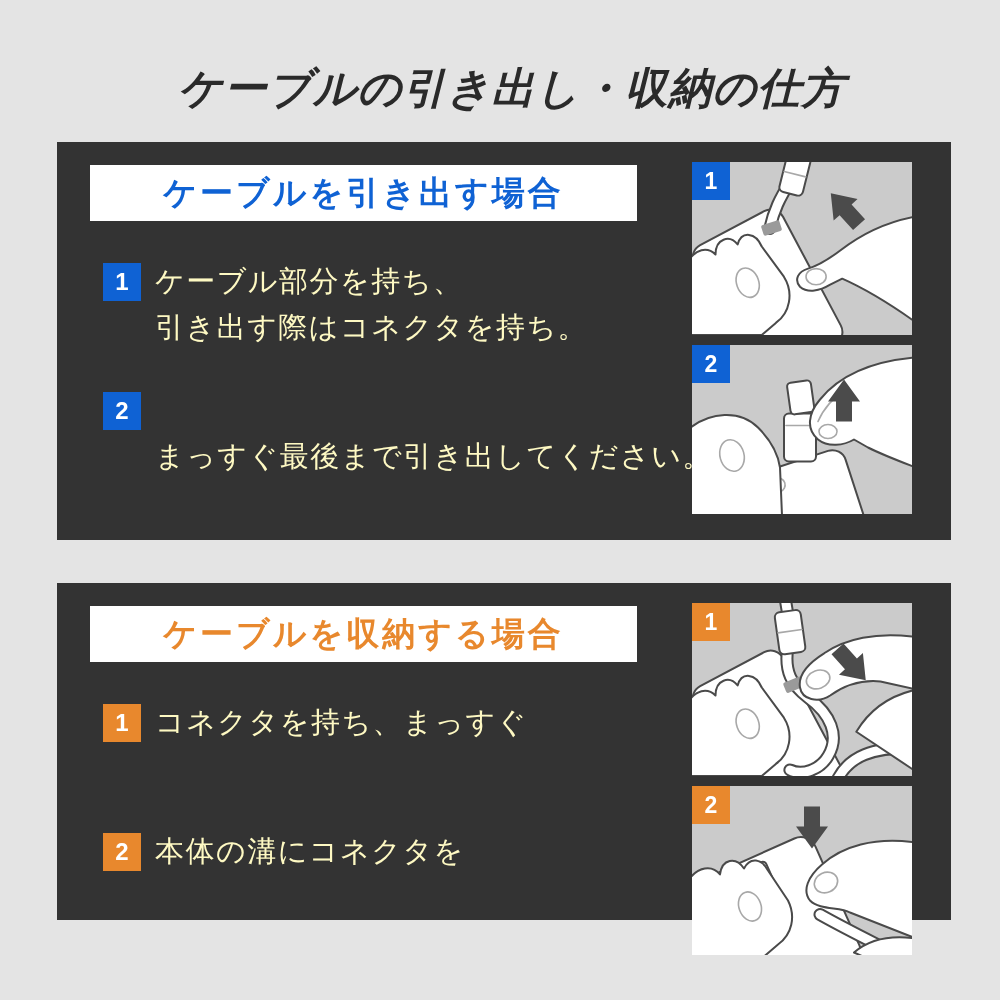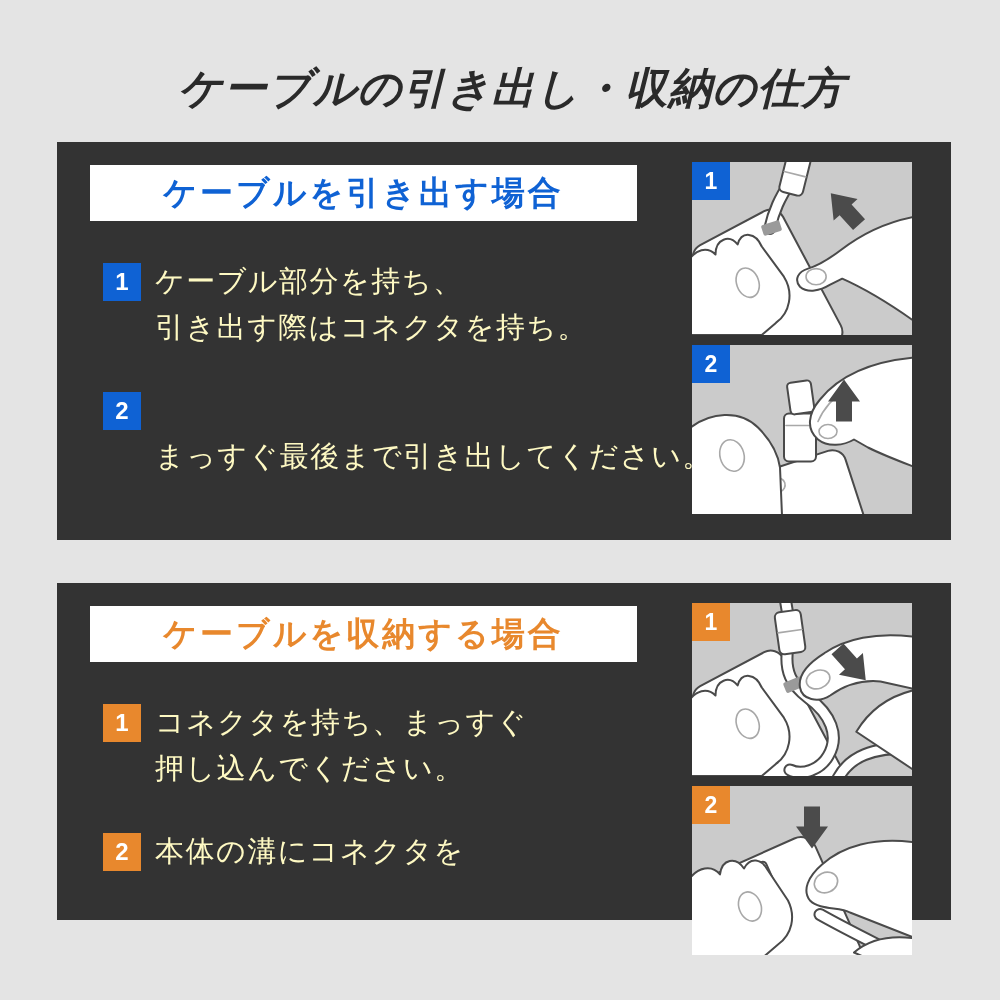--- a/index.html
+++ b/index.html
@@ -131,21 +131,21 @@
 </section>
 
 <section class="panel store">
 
   <div class="heading-box">
     <h2 class="heading orange-text">ケーブルを収納する場合</h2>
   </div>
 
   <div class="step s1">
     <span class="badge bg-orange">1</span>
-    <p class="step-text"><span>コネクタを持ち、まっすぐ</span><br><span>押し込んでください。</span></p>
+    <p class="step-text"><span>コネクタを持ち、まっすぐ</span><br></p>
   </div>
 
   <div class="step s2">
     <span class="badge bg-orange">2</span>
     <p class="step-text"><span>本体の溝にコネクタを</span><br></p>
   </div>
 
   <figure class="fig f1">
     <svg viewBox="0 0 220 172" preserveAspectRatio="xMidYMid slice">
       <rect width="220" height="172" fill="#cbcbcb"></rect>

